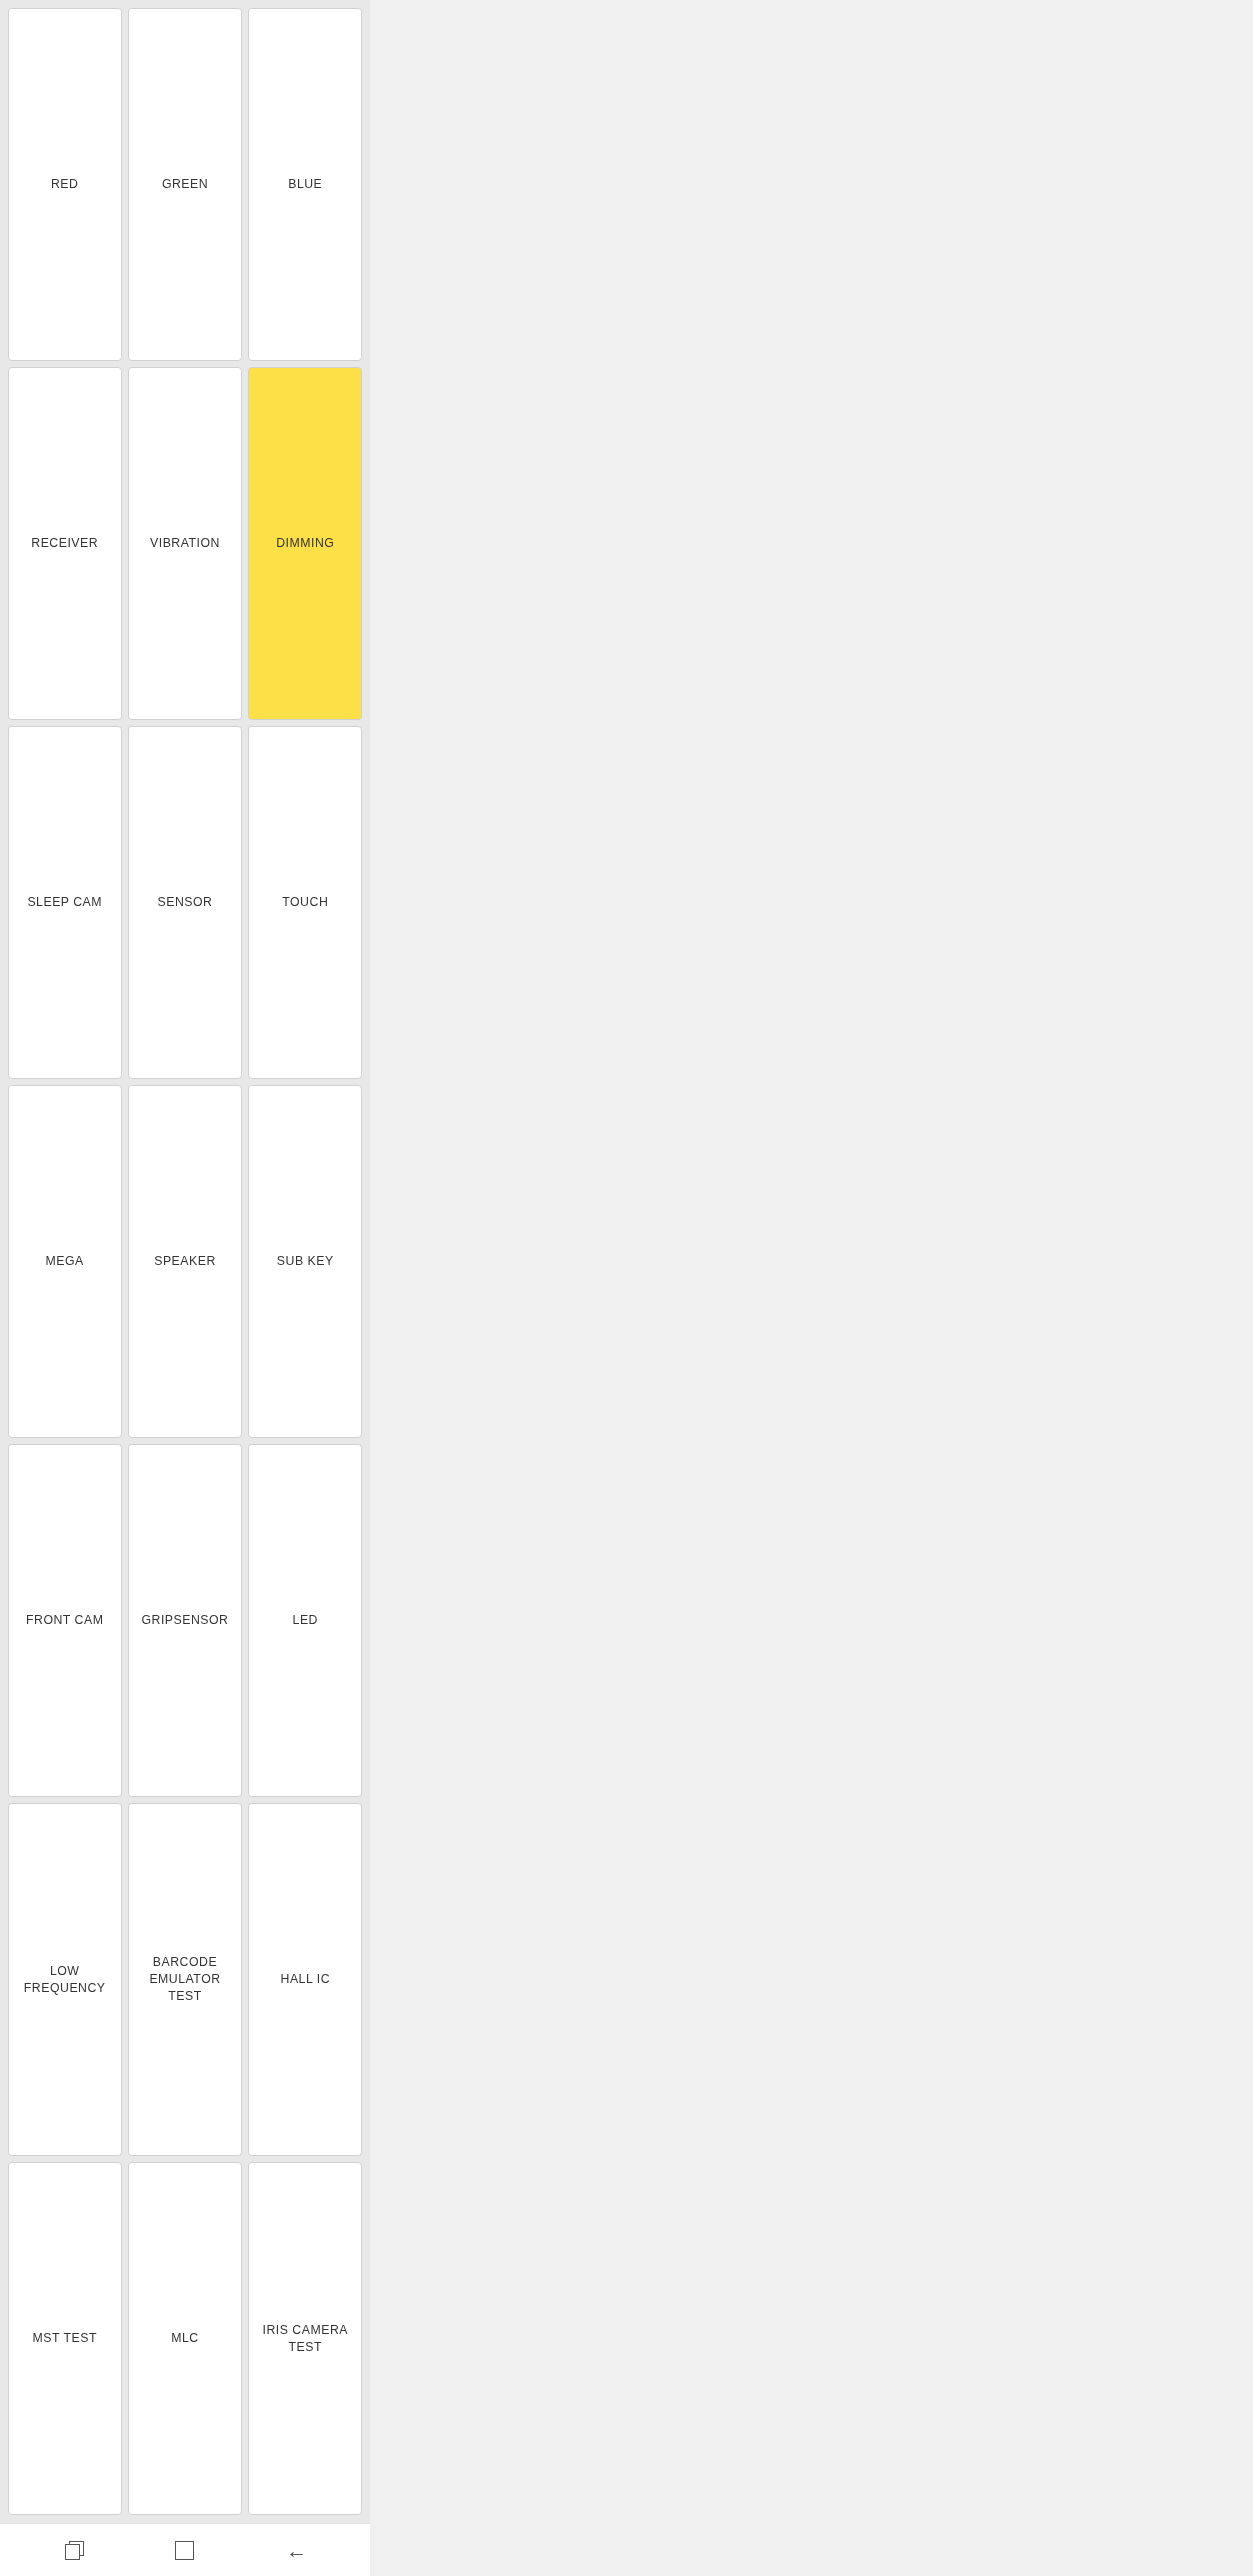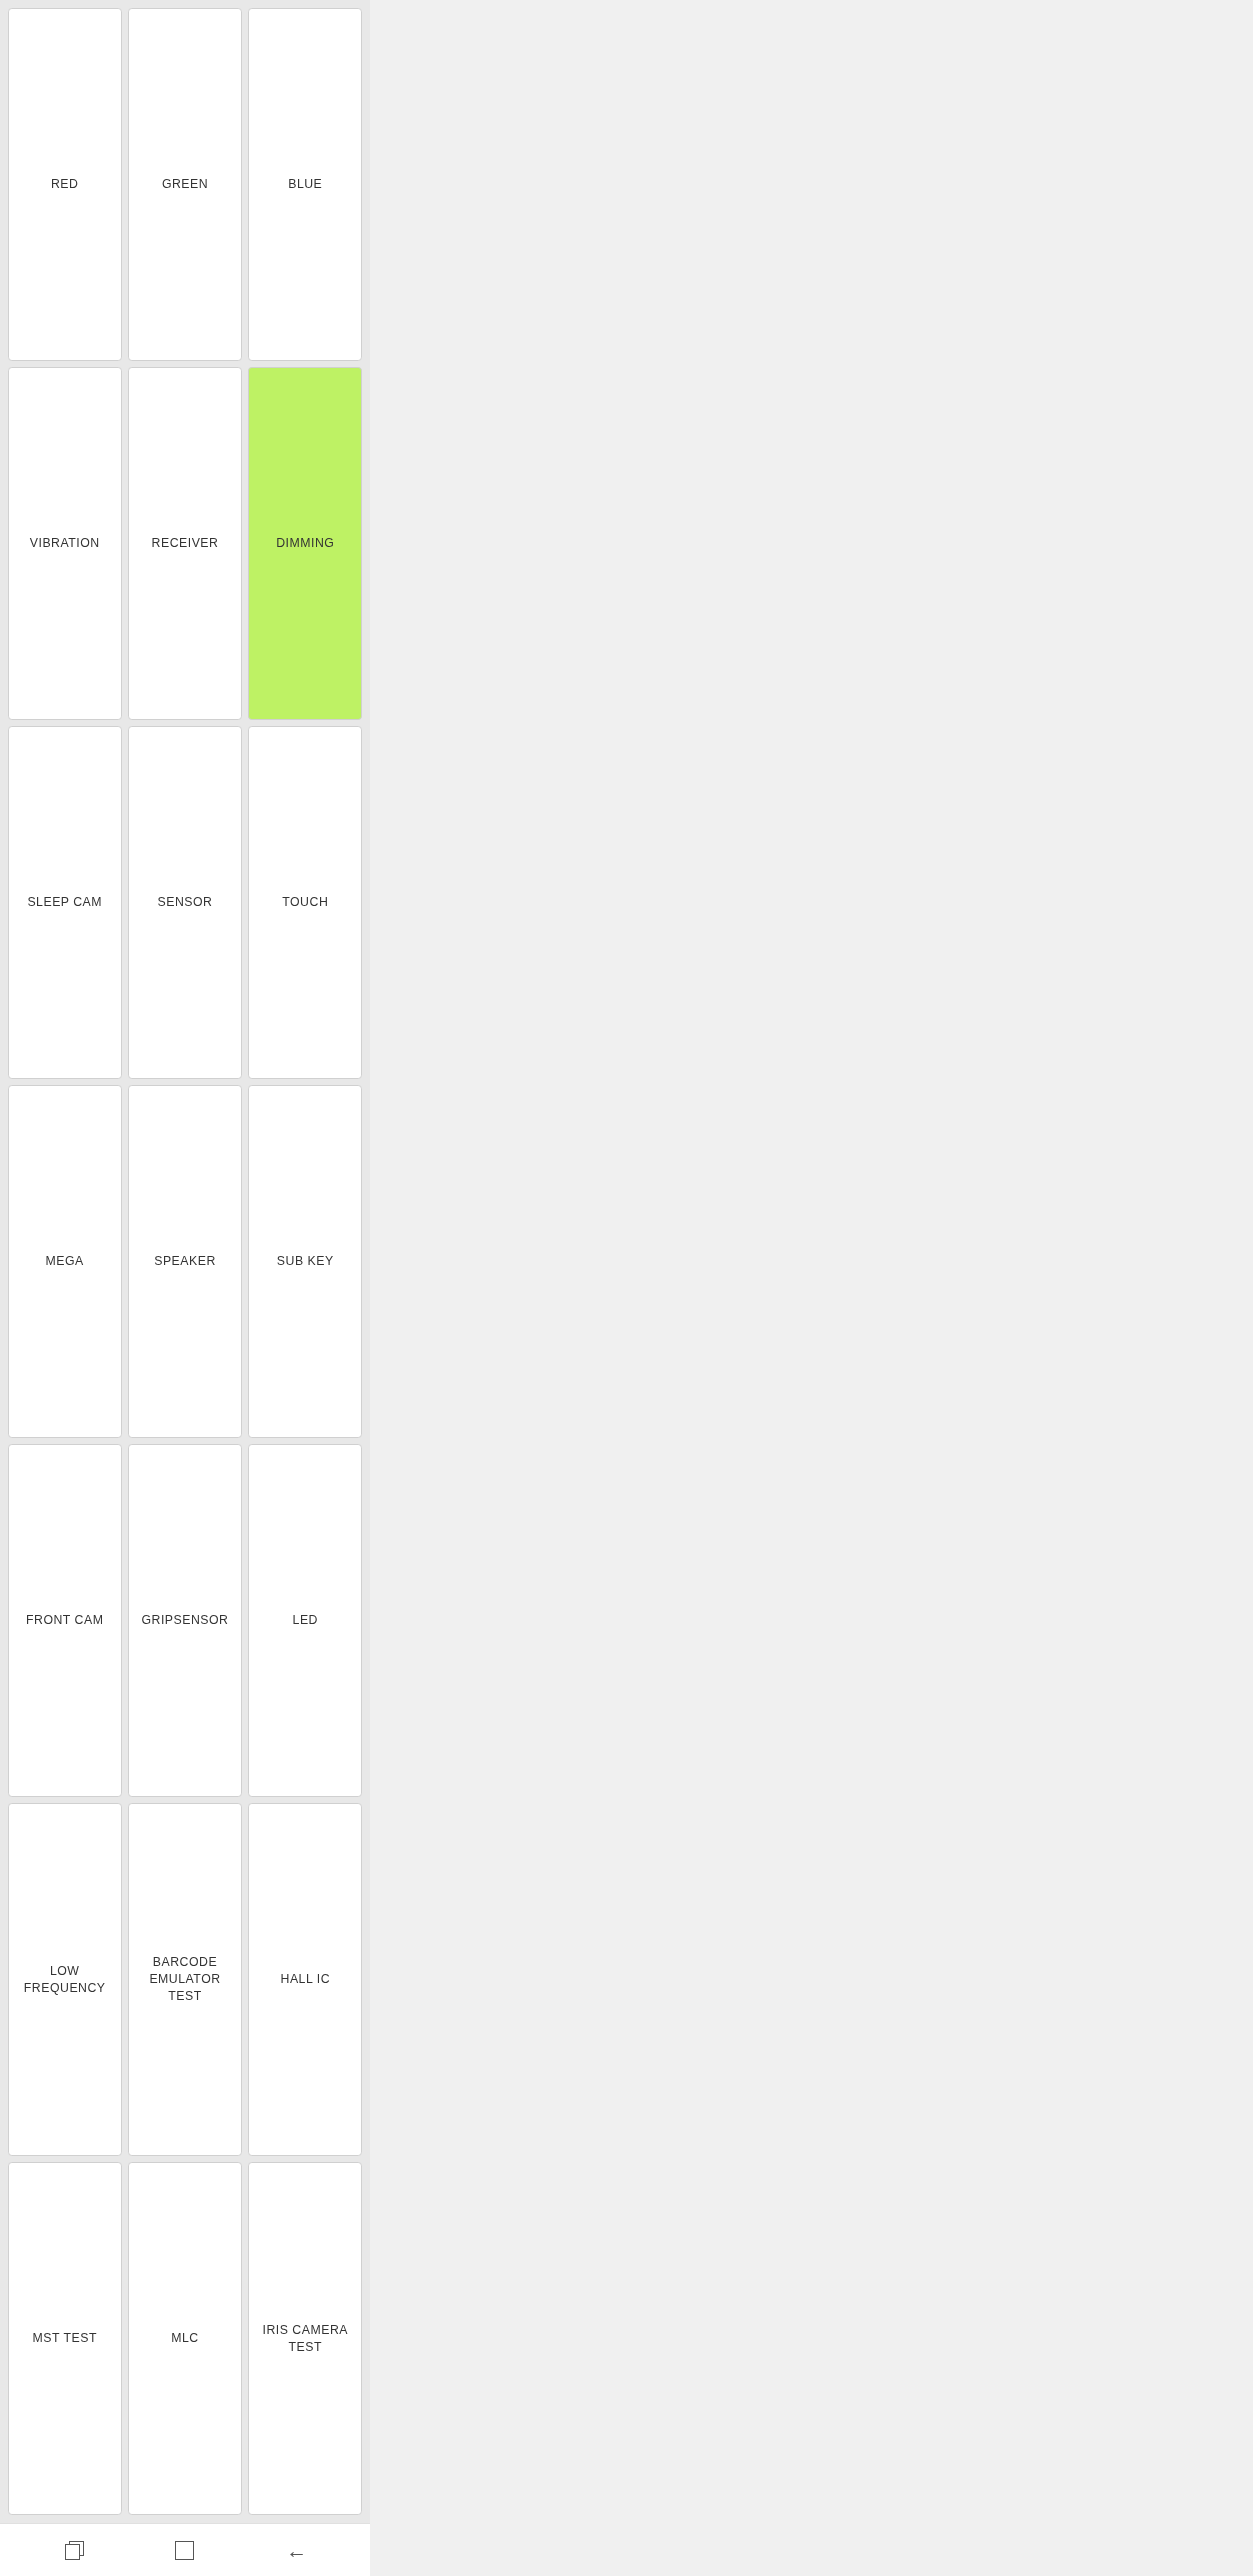--- a/index.html
+++ b/index.html
@@ -32,21 +32,21 @@
       border-radius: 3.8px;
       display: flex;
       align-items: center;
       justify-content: center;
       min-height: 109px;
       cursor: pointer;
       padding: 11.4px;
     }
 
     .grid-item.active {
-      background-color: #bef264;
+      background-color: #fde047;
     }
 
     .grid-item-label {
       font-size: 12.3px;
       font-weight: 500;
       color: #333333;
       text-align: center;
       letter-spacing: 0.5px;
       line-height: 1.4;
     }
@@ -126,24 +126,24 @@
 <div class="grid-item">
       <span class="grid-item-label">RED</span>
     </div>
     <div class="grid-item">
       <span class="grid-item-label">GREEN</span>
     </div>
     <div class="grid-item">
       <span class="grid-item-label">BLUE</span>
     </div>
     <div class="grid-item">
+      <span class="grid-item-label">RECEIVER</span>
+    </div>
+    <div class="grid-item">
       <span class="grid-item-label">VIBRATION</span>
-    </div>
-    <div class="grid-item">
-      <span class="grid-item-label">RECEIVER</span>
     </div>
     <div class="grid-item active">
       <span class="grid-item-label">DIMMING</span>
     </div>
     <div class="grid-item">
       <span class="grid-item-label">SLEEP CAM</span>
     </div>
     <div class="grid-item">
       <span class="grid-item-label">SENSOR</span>
     </div>

